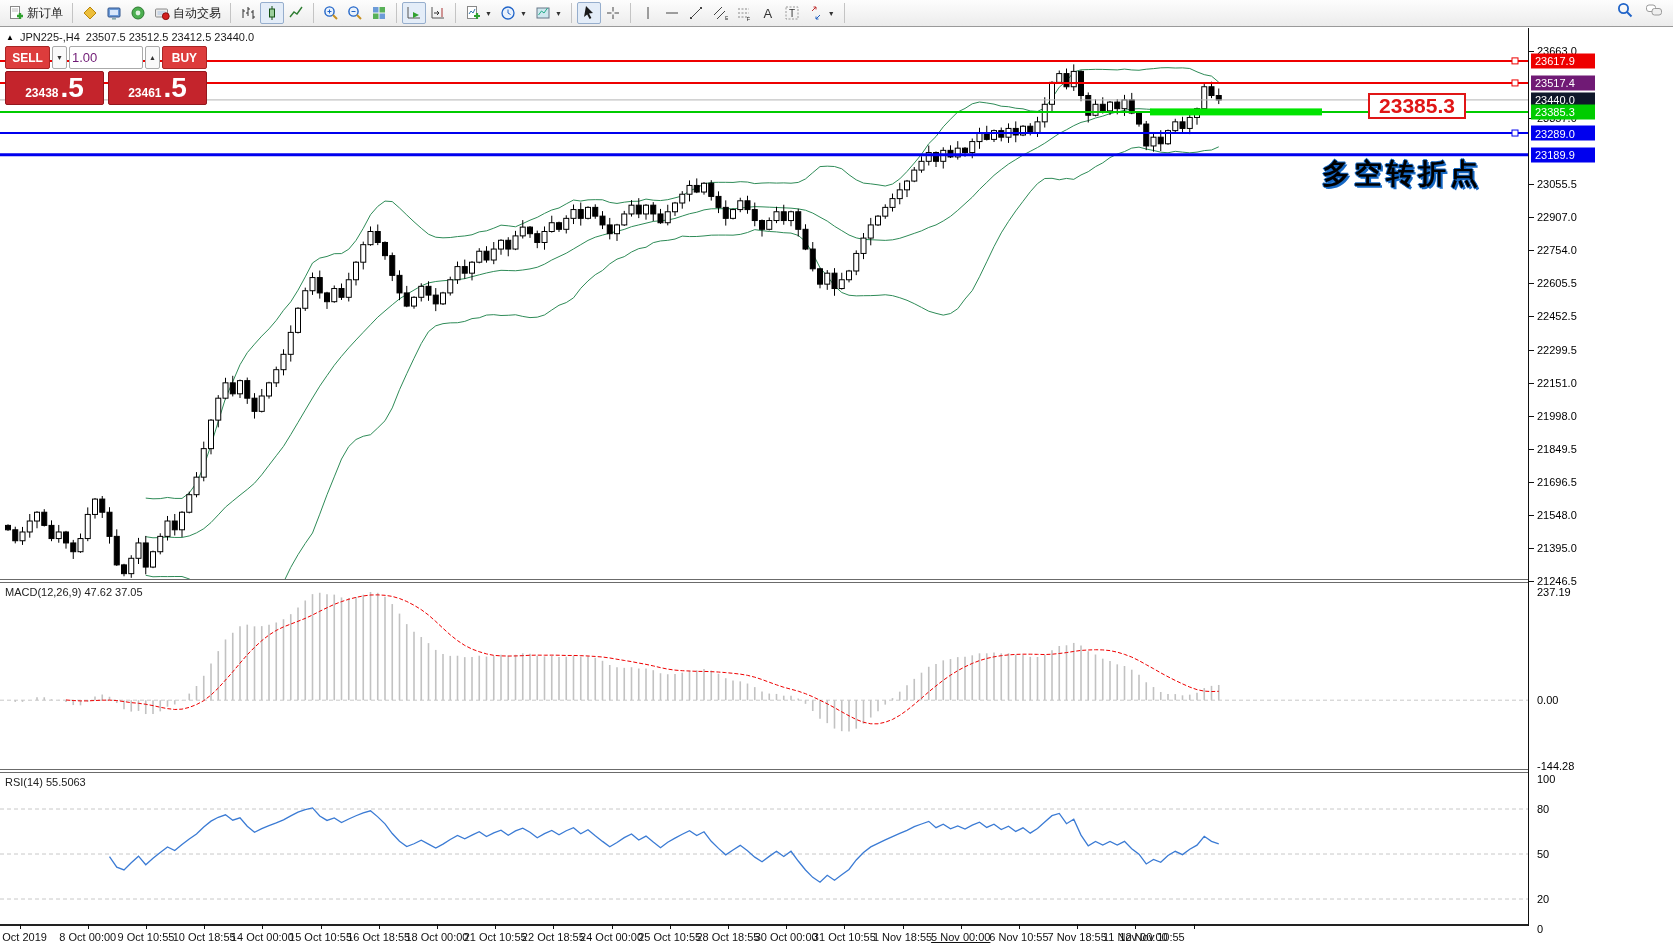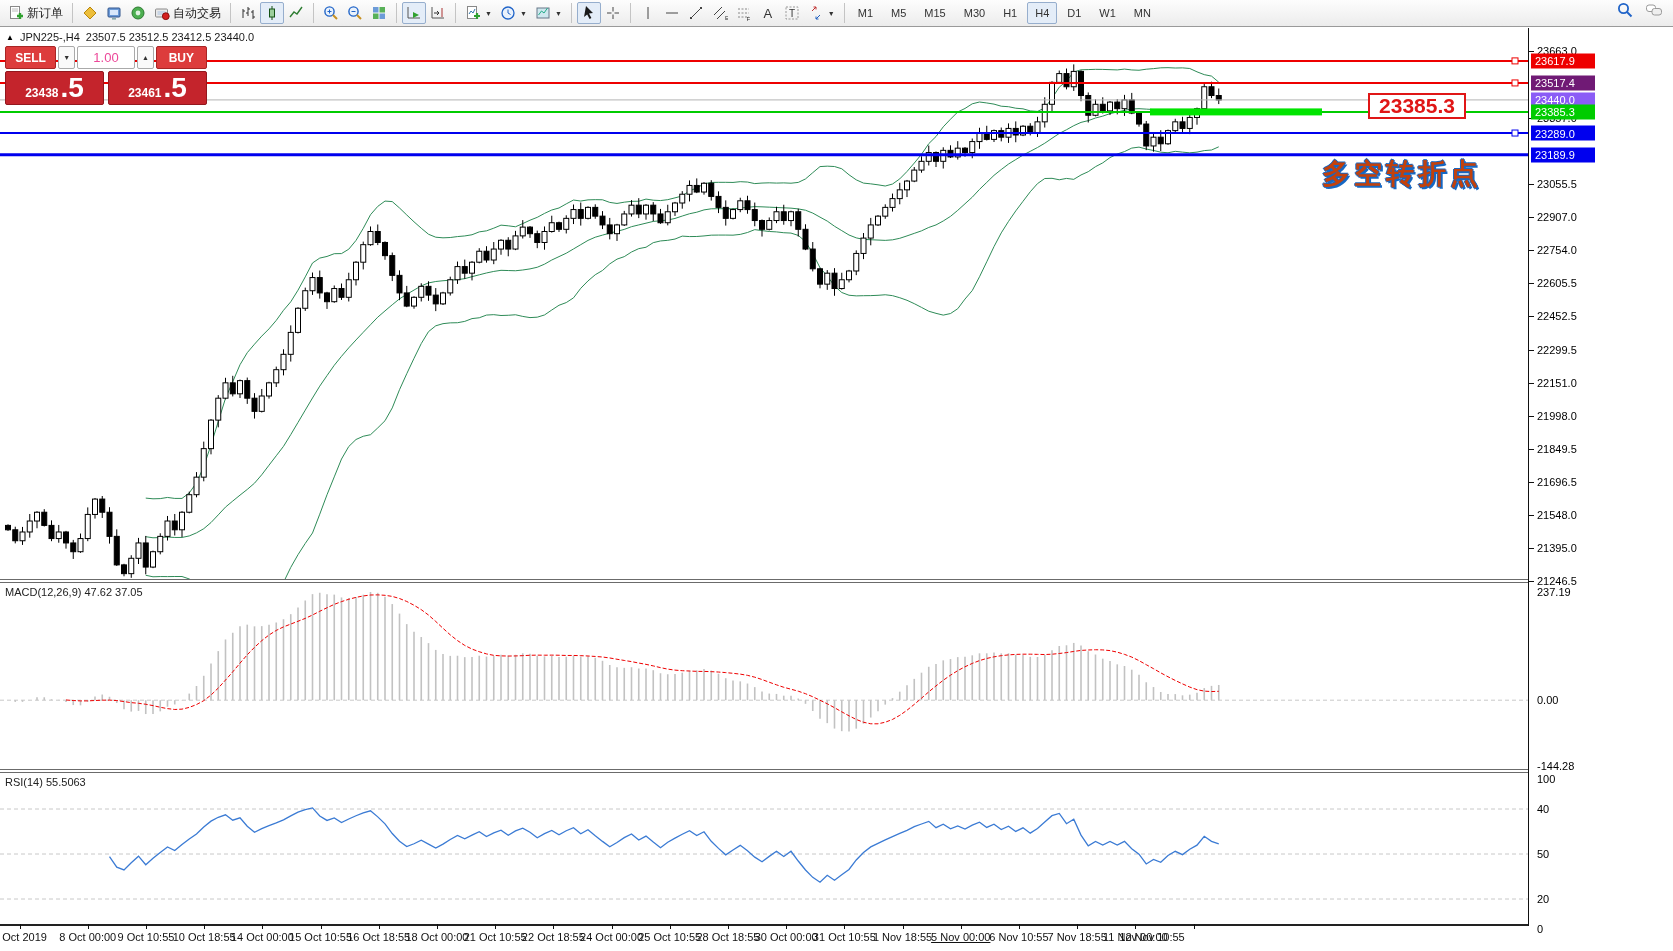--- a/index.html
+++ b/index.html
@@ -35,33 +35,33 @@
   .tlabel{position:absolute;top:5px;font-size:11px;color:#111;transform:translateX(-50%);white-space:nowrap;}
   .ttick{position:absolute;top:-2px;width:1px;height:5px;background:#111;}
   .axis-bottom{position:absolute;left:0;top:924px;width:1528px;height:2px;background:#222;}
   
   #chart-title{position:absolute;left:6px;top:31px;font-size:11px;color:#1a1a1a;display:flex;gap:6px;align-items:center;}
   #chart-title .tri{font-size:8px;color:#000;}
   .ind-label{position:absolute;left:5px;font-size:11px;color:#222;}
   #price-note-box{position:absolute;left:1368px;top:93px;width:98px;height:26px;background:#fff;
                   border:2px solid #e01616;color:#e01616;font-size:21px;font-weight:bold;
                   display:flex;align-items:center;justify-content:center;box-sizing:border-box;}
-  #pivot-note{position:absolute;left:1322px;top:155px;font-size:28px;font-weight:bold;color:#c2410c;
+  #pivot-note{position:absolute;left:1322px;top:155px;font-size:28px;font-weight:bold;color:#000000;
               letter-spacing:4px;white-space:nowrap;
               text-shadow:1px 0 #1668c4,-1px 0 #1668c4,0 1px #1668c4,0 -1px #1668c4,2px 2px 0 #1668c4;}
   
   #trade-panel{position:absolute;left:5px;top:46px;width:202px;}
   #tp-row1{display:flex;height:23px;gap:2px;}
   .tp-sm{background:#dd3c3c;border:1px solid #a82525;border-radius:2px;color:#fff;font-size:12px;
          font-weight:bold;display:flex;align-items:center;justify-content:center;box-sizing:border-box;}
   #sell-btn,#buy-btn{width:52px;}
   .step-btn{width:17px;background:#fafafa;border:1px solid #aaa;border-radius:2px;color:#333;
             font-size:7px;display:flex;align-items:center;justify-content:center;box-sizing:border-box;}
-  #vol-input{width:58px;border:1px solid #aaa;border-radius:2px;font-size:13px;text-align:center;
-             font-family:"Liberation Sans",sans-serif;color:#ec4899;box-sizing:border-box;}
+  #vol-input{width:74px;border:1px solid #aaa;border-radius:2px;font-size:13px;
+             font-family:"Liberation Sans",sans-serif;color:#701a75;box-sizing:border-box;}
   #tp-row2{display:flex;gap:4px;margin-top:2px;height:34px;}
   .tp-price{flex:1;background:#c4242c;border:1px solid #93171e;border-radius:2px;color:#fff;
             display:flex;align-items:baseline;justify-content:center;box-sizing:border-box;padding-top:1px;}
   .tp-price .main{font-size:12px;font-weight:bold;margin-top:6px;}
   .tp-price .frac{font-size:28px;font-weight:bold;line-height:30px;margin-left:2px;}
 </style>
 </head>
 <body>
 
 <div id="screen">
@@ -231,31 +231,20 @@
         </svg>
     </button>
     <button class="tbtn">
       <svg class="ic" viewBox="0 0 16 16">
           <path d="M4 6l4-4m0 0H5.5M8 2v2.5" stroke="#c03030" fill="none"></path>
           <path d="M12 10l-4 4m0 0h2.5M8 14v-2.5" stroke="#2060c0" fill="none"></path>
         </svg>
       <span class="caret">▼</span>
     </button>
     <div class="tb-sep"></div>
-    <div id="tf-group" style="display:flex;gap:2px;">
-        <div class="tf">M1</div>
-        <div class="tf">M5</div>
-        <div class="tf">M15</div>
-        <div class="tf">M30</div>
-        <div class="tf">H1</div>
-        <div class="tf active">H4</div>
-        <div class="tf">D1</div>
-        <div class="tf">W1</div>
-        <div class="tf">MN</div>
-      </div>
     <div class="tb-right">
       <svg class="ic" viewBox="0 0 16 16">
           <circle cx="6.5" cy="6.5" r="4.6" fill="none" stroke="#2064c8" stroke-width="1.8"></circle>
           <path d="M10 10l4.5 4.5" stroke="#2064c8" stroke-width="2"></path>
         </svg>
       <svg class="ic" viewBox="0 0 16 16" style="width:22px">
           <rect x="0.5" y="3" width="9" height="6.5" rx="2.5" fill="#fff" stroke="#9a9a9a"></rect>
           <rect x="6" y="6.5" width="9.5" height="6.5" rx="2.5" fill="#efefef" stroke="#9a9a9a"></rect>
         </svg>
     </div>
@@ -821,27 +810,27 @@
       <span class="tickmark" style="top: 486.873px;"></span>
       <span class="ptick" style="top: 486.873px;">21548.0</span>
       <span class="tickmark" style="top: 520.43px;"></span>
       <span class="ptick" style="top: 520.43px;">21395.0</span>
       <span class="tickmark" style="top: 553px;"></span>
       <span class="ptick" style="top: 553px;">21246.5</span>
       <span class="ptick" style="top: 564px;">237.19</span>
       <span class="ptick" style="top: 672.19px;">0.00</span>
       <span class="ptick" style="top: 738px;">-144.28</span>
       <span class="ptick" style="top: 751px;">100</span>
-      <span class="ptick" style="top: 781px;">40</span>
+      <span class="ptick" style="top: 781px;">80</span>
       <span class="ptick" style="top: 826px;">50</span>
       <span class="ptick" style="top: 871px;">20</span>
       <span class="ptick" style="top: 901px;">0</span>
       <span class="level-box" style="top: 32.8916px; background: rgb(238, 0, 0);">23617.9</span>
       <span class="level-box" style="top: 54.9338px; background: #701a75;">23517.4</span>
-      <span class="level-box" style="top: 71.9096px; background: #8b5cf6;">23440.0</span>
+      <span class="level-box" style="top: 71.9096px; background: #0f172a;">23440.0</span>
       <span class="level-box" style="top: 83.9067px; background: rgb(0, 204, 0);">23385.3</span>
       <span class="level-box" style="top: 105.028px; background: rgb(0, 0, 238);">23289.0</span>
       <span class="level-box" style="top: 126.763px; background: rgb(0, 0, 238);">23189.9</span>
     </div>
   <div id="time-axis">
       <span class="ttick" style="left: 20px;"></span>
       <span class="tlabel" style="left: 20px;">4 Oct 2019</span>
       <span class="ttick" style="left: 87.75px;"></span>
       <span class="tlabel" style="left: 87.75px;">8 Oct 00:00</span>
       <span class="ttick" style="left: 145.95px;"></span>

